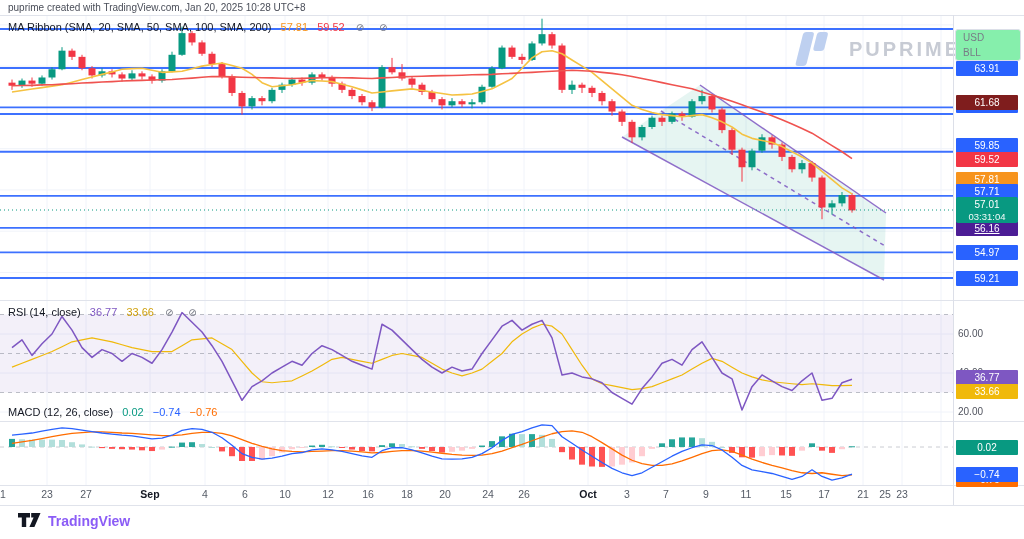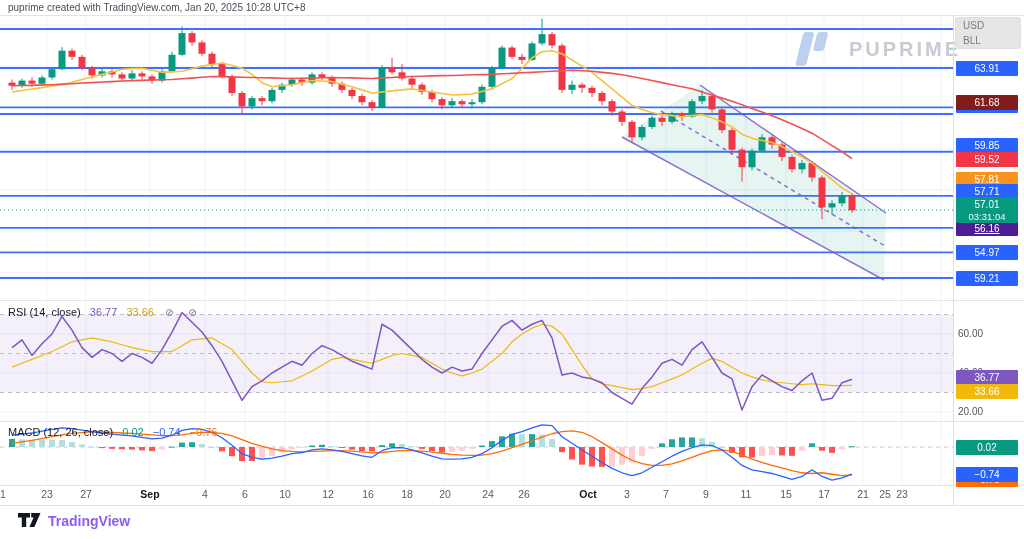--- a/index.html
+++ b/index.html
@@ -9,21 +9,21 @@
   .attribution{position:absolute;left:8px;top:2px;font-size:10px;color:#4a4e59;}
   .legend{position:absolute;left:8px;font-size:11px;color:#131722;white-space:nowrap;z-index:5;}
   .legend .v{font-weight:400;margin-left:6px;}
   .legend .eyes{color:#787b86;font-size:10px;margin-left:8px;letter-spacing:6px;cursor:pointer;}
   .sep-h{position:absolute;left:0;width:1024px;height:1px;background:#e0e3eb;z-index:3;}
   .sep-v{position:absolute;top:15px;width:1px;height:490px;background:#dcdfe8;z-index:3;}
   .axis-label{position:absolute;left:956px;width:62px;height:15px;line-height:15px;border-radius:1px;
       color:#fff;font-size:10px;text-align:center;z-index:4;}
   .axis-tick{position:absolute;left:958px;width:60px;height:14px;line-height:14px;color:#50535e;
       font-size:10px;text-align:left;z-index:2;}
-  .cur-box{position:absolute;left:955px;top:17px;width:64px;height:30px;background:#e5e5e5;
+  .cur-box{position:absolute;left:955px;top:29px;width:64px;height:30px;background:#86efac;
       border:1px solid #dcdfe8;border-radius:3px;z-index:6;font-size:10px;color:#787b86;}
   .cur-box div{height:15px;line-height:15px;padding-left:7px;}
   .price-now{position:absolute;left:956px;width:62px;height:26px;border-radius:2px;color:#fff;
       font-size:10px;text-align:center;z-index:5;}
   .price-now .p{line-height:13px;margin-top:1px;}
   .price-now .cd{line-height:11px;font-size:9.5px;opacity:.95;}
   .time-label{position:absolute;top:488px;transform:translateX(-50%);font-size:10.5px;color:#555b66;z-index:2;}
   .time-label.month{color:#131722;font-weight:700;}
   .watermark{position:absolute;left:795px;top:30px;display:flex;align-items:center;z-index:1;}
   .watermark .wordmark{margin-left:12px;font-size:20px;font-weight:700;letter-spacing:3px;color:#c7cbd4;}
@@ -380,29 +380,35 @@
   <div class="watermark">
     <svg width="42" height="38" viewBox="0 0 42 38">
       <g transform="skewX(-14) translate(9,0)">
         <rect x="0" y="2" width="11" height="34" rx="3" fill="#bed0f0"></rect>
         <rect x="14" y="2" width="11" height="19" rx="3" fill="#bed0f0"></rect>
       </g>
     </svg>
     <div class="wordmark">PUPRIME</div>
   </div>
 
+  <div class="legend" style="top:21px">
+    <span>MA Ribbon (SMA, 20, SMA, 50, SMA, 100, SMA, 200)</span>
+    <span class="v" style="color:#f7941d">57.81</span>
+    <span class="v" style="color:#f23645">59.52</span>
+    <span class="eyes">⊘ ⊘</span>
+  </div>
 
   <div class="legend" style="top:306px">
     <span>RSI (14, close)</span>
     <span class="v" style="color:#7e57c2">36.77</span>
     <span class="v" style="color:#cf9f0a">33.66</span>
     <span class="eyes">⊘ ⊘</span>
   </div>
 
-  <div class="legend" style="top:426px">
+  <div class="legend" style="top:406px">
     <span>MACD (12, 26, close)</span>
     <span class="v" style="color:#089981">0.02</span>
     <span class="v" style="color:#2962ff">−0.74</span>
     <span class="v" style="color:#ff6d00">−0.76</span>
   </div>
 
   <div class="cur-box">
     <div>USD</div>
     <div>BLL</div>
   </div>

